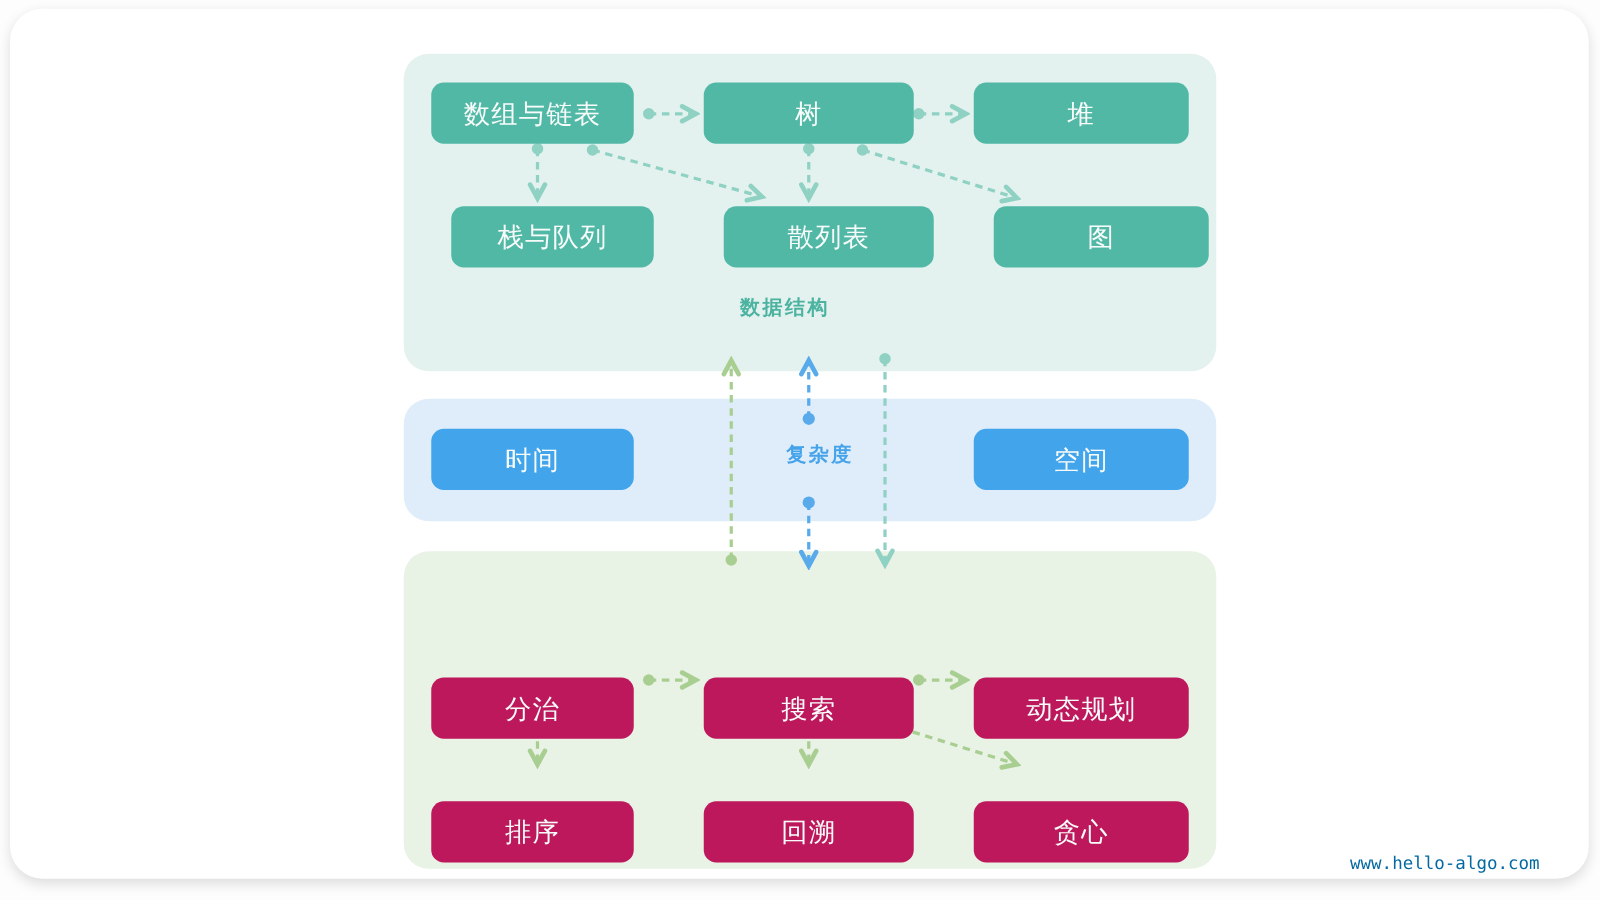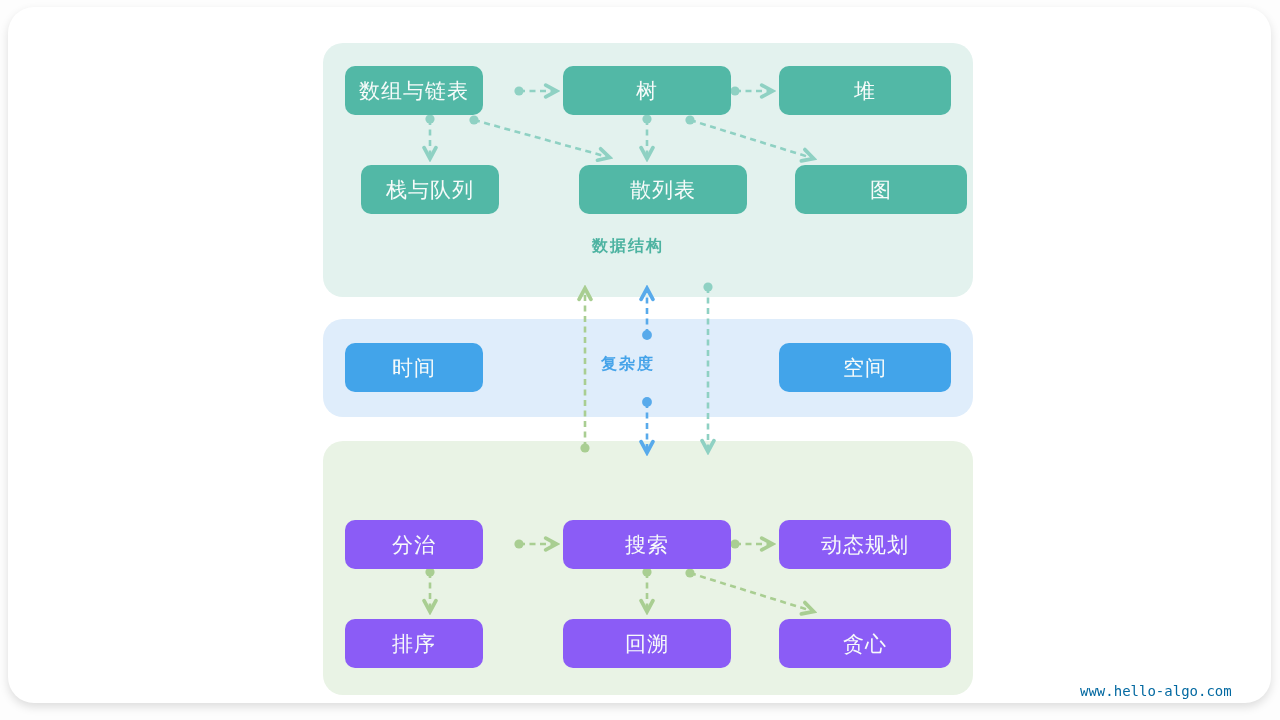--- a/index.html
+++ b/index.html
@@ -7,28 +7,28 @@
   .card{position:absolute;left:8px;top:7px;width:1263px;height:696px;background:#ffffff;
         border-radius:26px;box-shadow:0 4px 10px rgba(0,0,0,0.13);}
   .section{position:absolute;border-radius:20px;}
   .sec-ds  {left:315px;top:36px; width:650px;height:254px;background:#e3f2ee;}
   .sec-cx  {left:315px;top:312px;width:650px;height:98px; background:#dfedfb;}
   .sec-alg {left:315px;top:434px;width:650px;height:254px;background:#e9f3e5;}
   .node{position:absolute;height:49px;border-radius:10px;display:flex;align-items:center;
         justify-content:center;font-size:21px;color:#f7fbfa;letter-spacing:1px;}
   .node.teal {background:#52b8a6;}
   .node.blue {background:#42a4ea;}
-  .node.green{background:#8b5cf6;}
+  .node.green{background:#be185d;margin-top:22px;}
   
-  .c1{left:337px;width:138px;} .c2{left:555px;width:168px;} .c3{left:771px;width:172px;}
+  .c1{left:337px;width:162px;} .c2{left:555px;width:168px;} .c3{left:771px;width:172px;}
   .r1{top:59px;}  .r2{top:158px;margin-left:16px;} .rm{top:336px;} .r3{top:513px;} .r4{top:612px;}
   .sec-title{position:absolute;left:315px;width:610px;text-align:center;font-size:16px;
              font-weight:bold;letter-spacing:2px;}
   .t-ds {top:229px;color:#4db3a1;}
-  .t-cx {top:347px;color:#45a3e9;}
+  .t-cx {top:347px;color:#45a3e9;padding-left:28px;}
   .t-alg{top:467px;color:#82ba6f;}
   svg.edges{position:absolute;left:0;top:0;pointer-events:none;}
   .watermark{position:absolute;left:1072px;top:676px;font-family:"DejaVu Sans Mono","Liberation Mono",monospace;
              font-size:14px;color:#0369a1;}
 </style>
 </head>
 <body>
 
 <div class="card">
 

